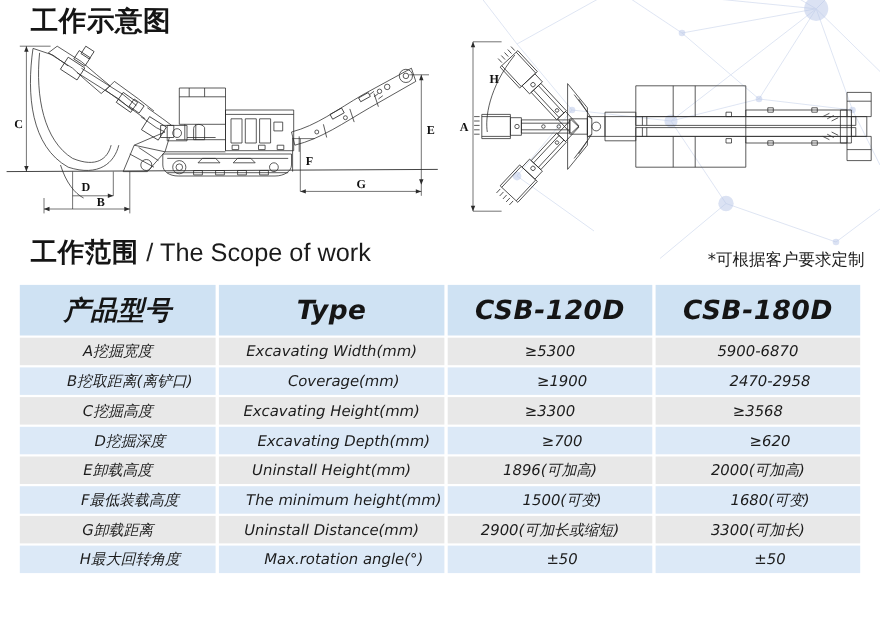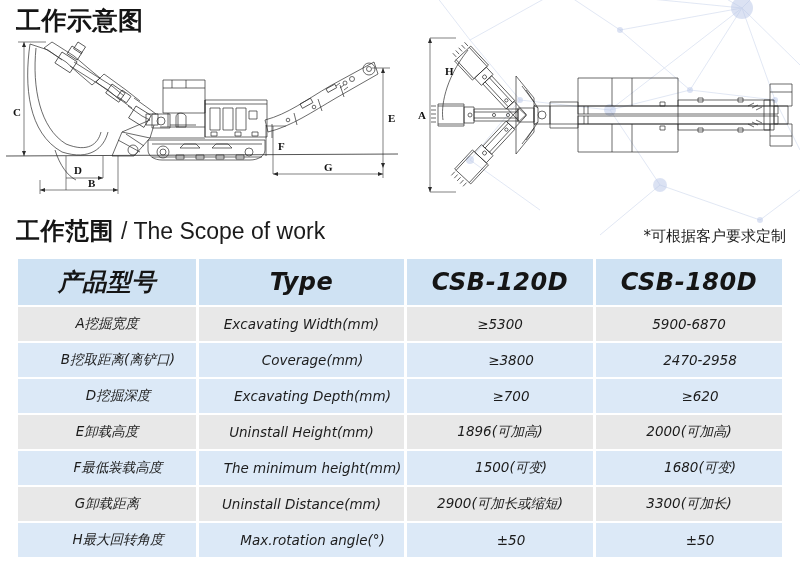--- a/index.html
+++ b/index.html
@@ -21,24 +21,25 @@
   #watermark {
     position: absolute;
     left: 0; top: -30px;
     width: 800px; height: 300px;
     pointer-events: none;
     z-index: 0;
   }
 
   
   .title-cn {
-    font-family: Liberation Serif, serif;
+    font-family: Liberation Mono, monospace;
     font-weight: bold;
     color: #151515;
     letter-spacing: 0.5px;
+    margin-left: 12px;
   }
   #title-top {
     position: absolute;
     left: 16px; top: 6px;
     font-size: 25px;
     line-height: 30px;
     z-index: 3;
   }
   #scope-title-wrap {
     position: absolute;
@@ -89,21 +90,21 @@
     overflow: hidden;
   }
   #spec-table tr.hdr td {
     height: 46px;
     background: #cfe2f3;
     font-size: 24px;
     font-weight: bold;
     color: #151515;
     letter-spacing: 0.5px;
   }
-  #spec-table tr.body-row td { height: 34px; }
+  #spec-table tr.body-row td { height: 25px; }
   #spec-table tr.odd td  { background: #e8e8e8; }
   #spec-table tr.even td { background: #dce9f7; padding-left: 24px; }
 
   col.c1 { width: 178px; }
   col.c2 { width: 205px; }
   col.c3 { width: 186px; }
   col.c4 { width: 186px; }
 
   .cell-cn { font-family: "DejaVu Sans", sans-serif; font-size: 13.5px; }
   .cell-en { font-family: "Liberation Sans", sans-serif; font-size: 13.5px; }
@@ -425,22 +426,28 @@
 
       <tr class="body-row odd">
         <td class="cell-cn">A挖掘宽度</td>
         <td class="cell-en">Excavating Width(mm)</td>
         <td class="cell-val">≥5300</td>
         <td class="cell-val">5900-6870</td>
       </tr>
       <tr class="body-row even">
         <td class="cell-cn">B挖取距离(离铲口)</td>
         <td class="cell-en">Coverage(mm)</td>
-        <td class="cell-val">≥3800</td>
+        <td class="cell-val">≥1900</td>
         <td class="cell-val">2470-2958</td>
+      </tr>
+      <tr class="body-row odd">
+        <td class="cell-cn">C挖掘高度</td>
+        <td class="cell-en">Excavating Height(mm)</td>
+        <td class="cell-val">≥3300</td>
+        <td class="cell-val">≥3568</td>
       </tr>
       <tr class="body-row even">
         <td class="cell-cn">D挖掘深度</td>
         <td class="cell-en">Excavating Depth(mm)</td>
         <td class="cell-val">≥700</td>
         <td class="cell-val">≥620</td>
       </tr>
       <tr class="body-row odd">
         <td class="cell-cn">E卸载高度</td>
         <td class="cell-en">Uninstall Height(mm)</td>

